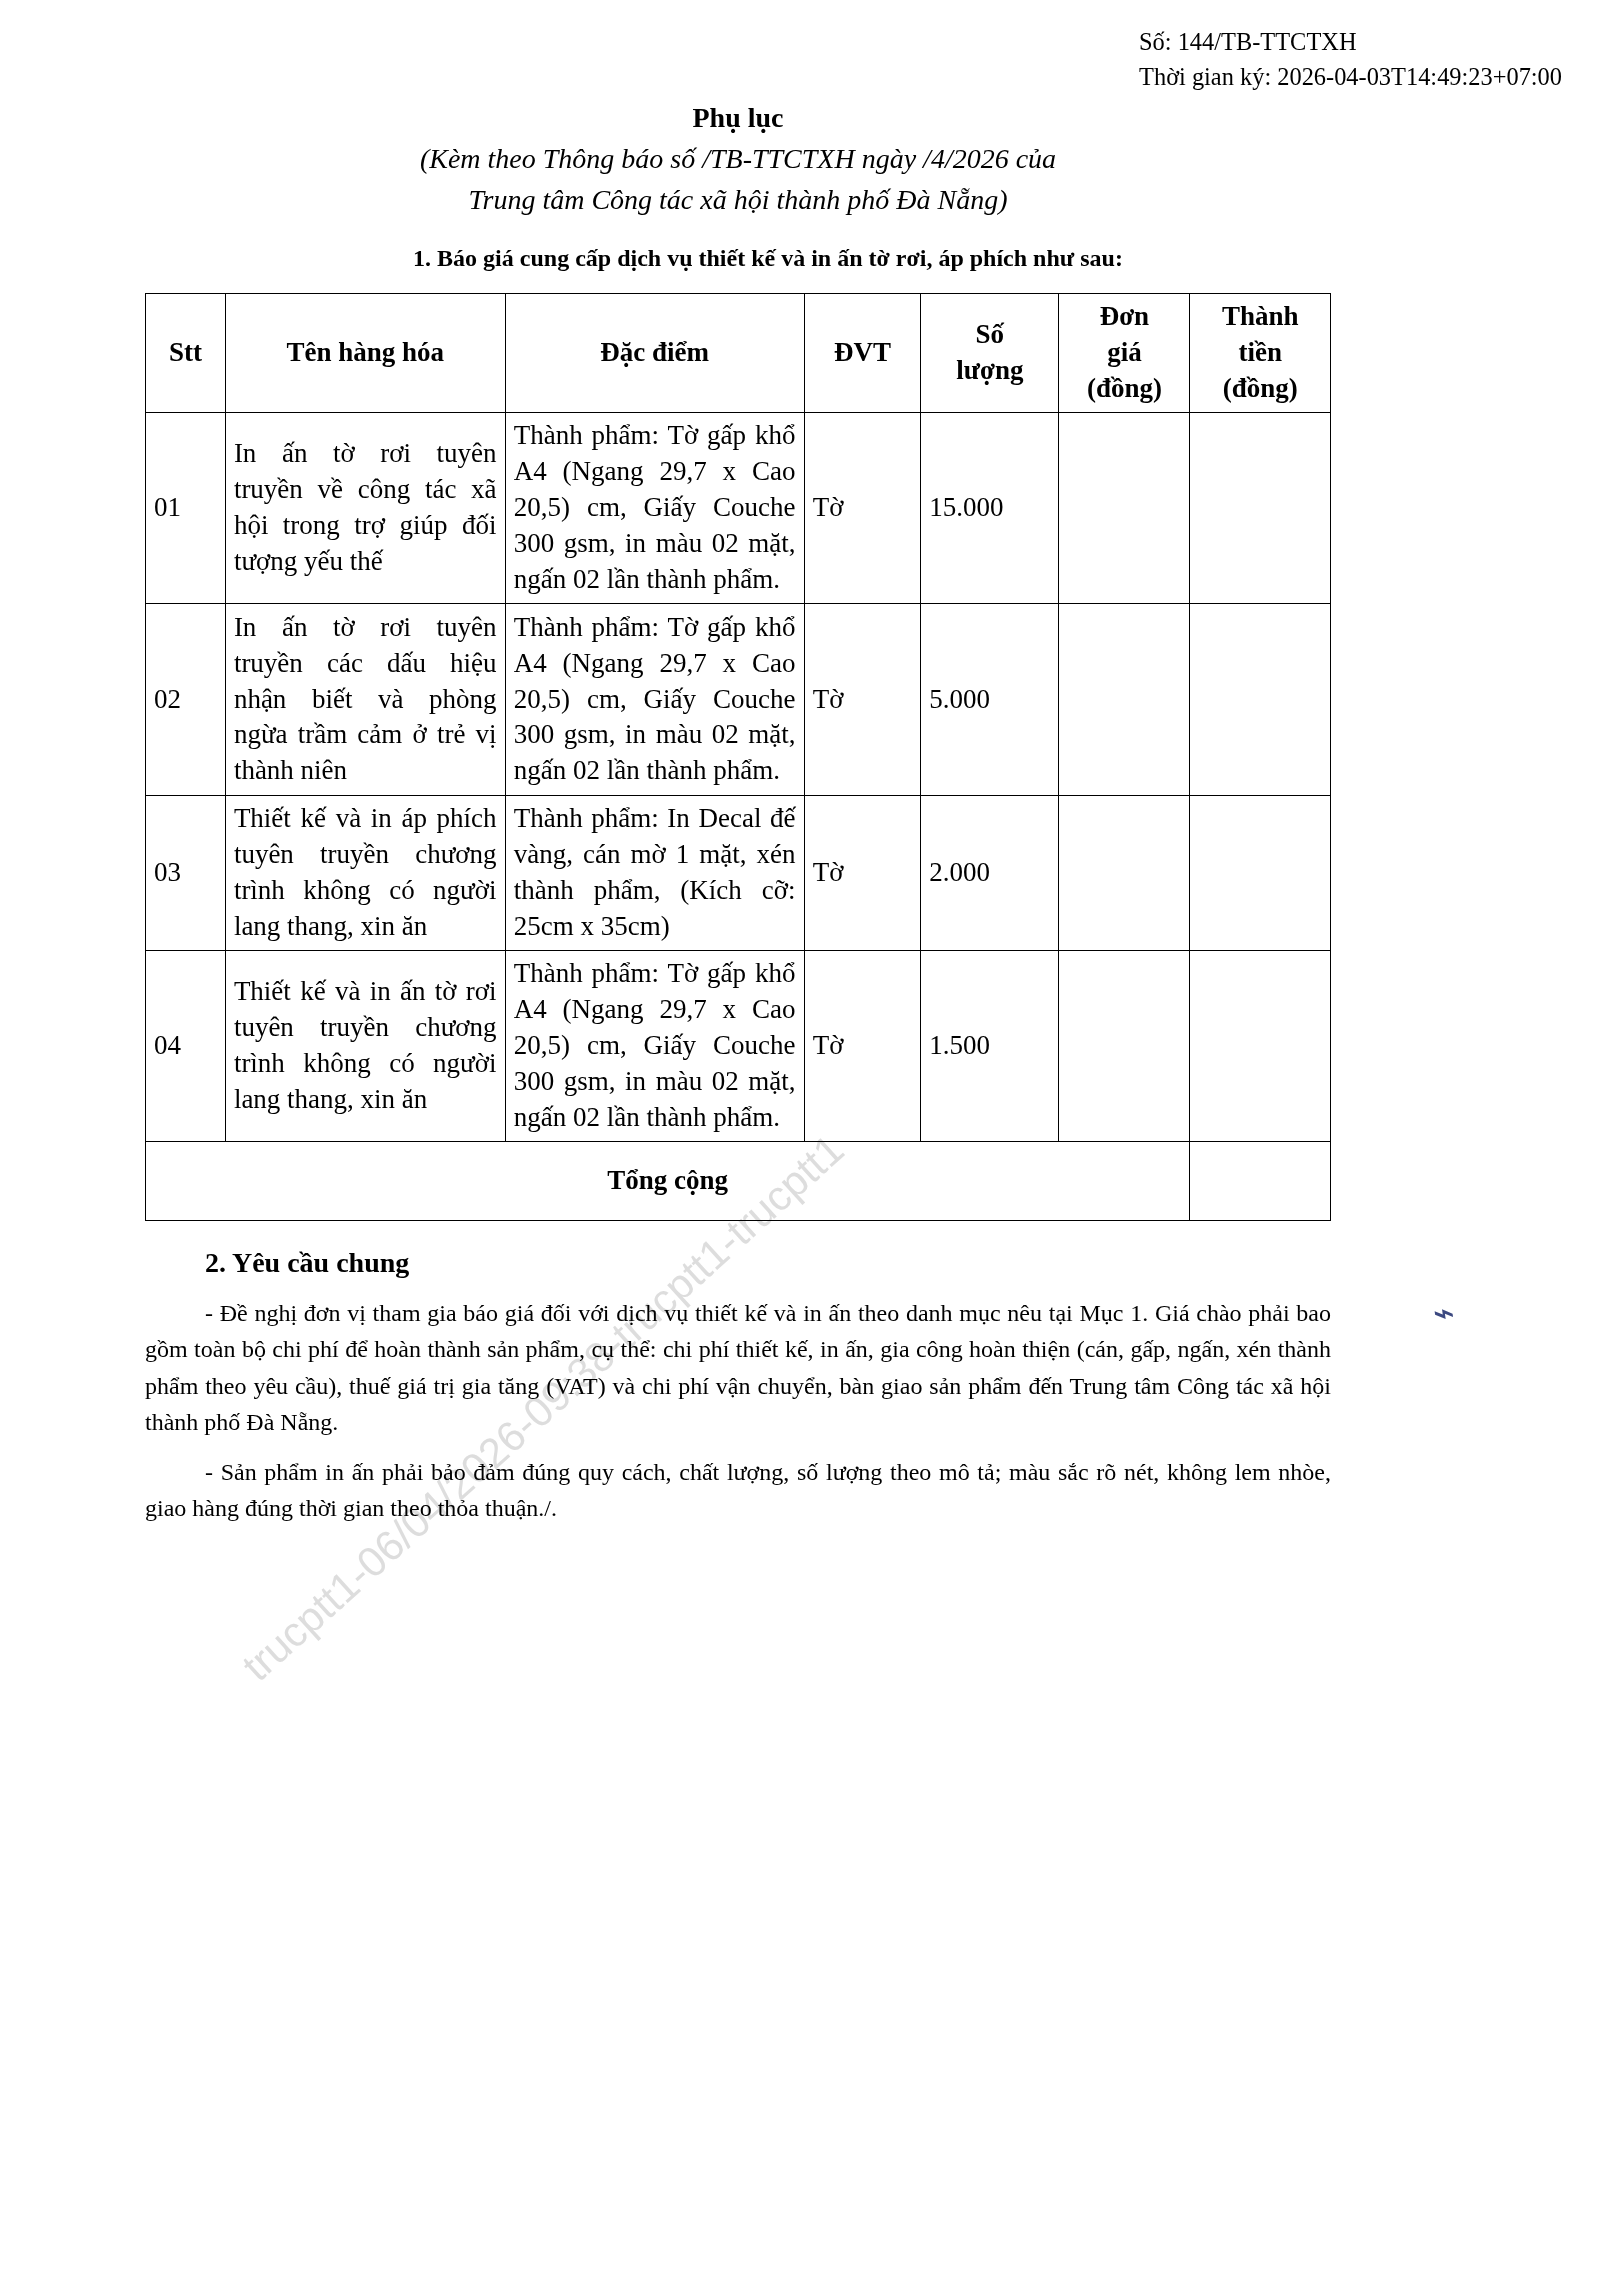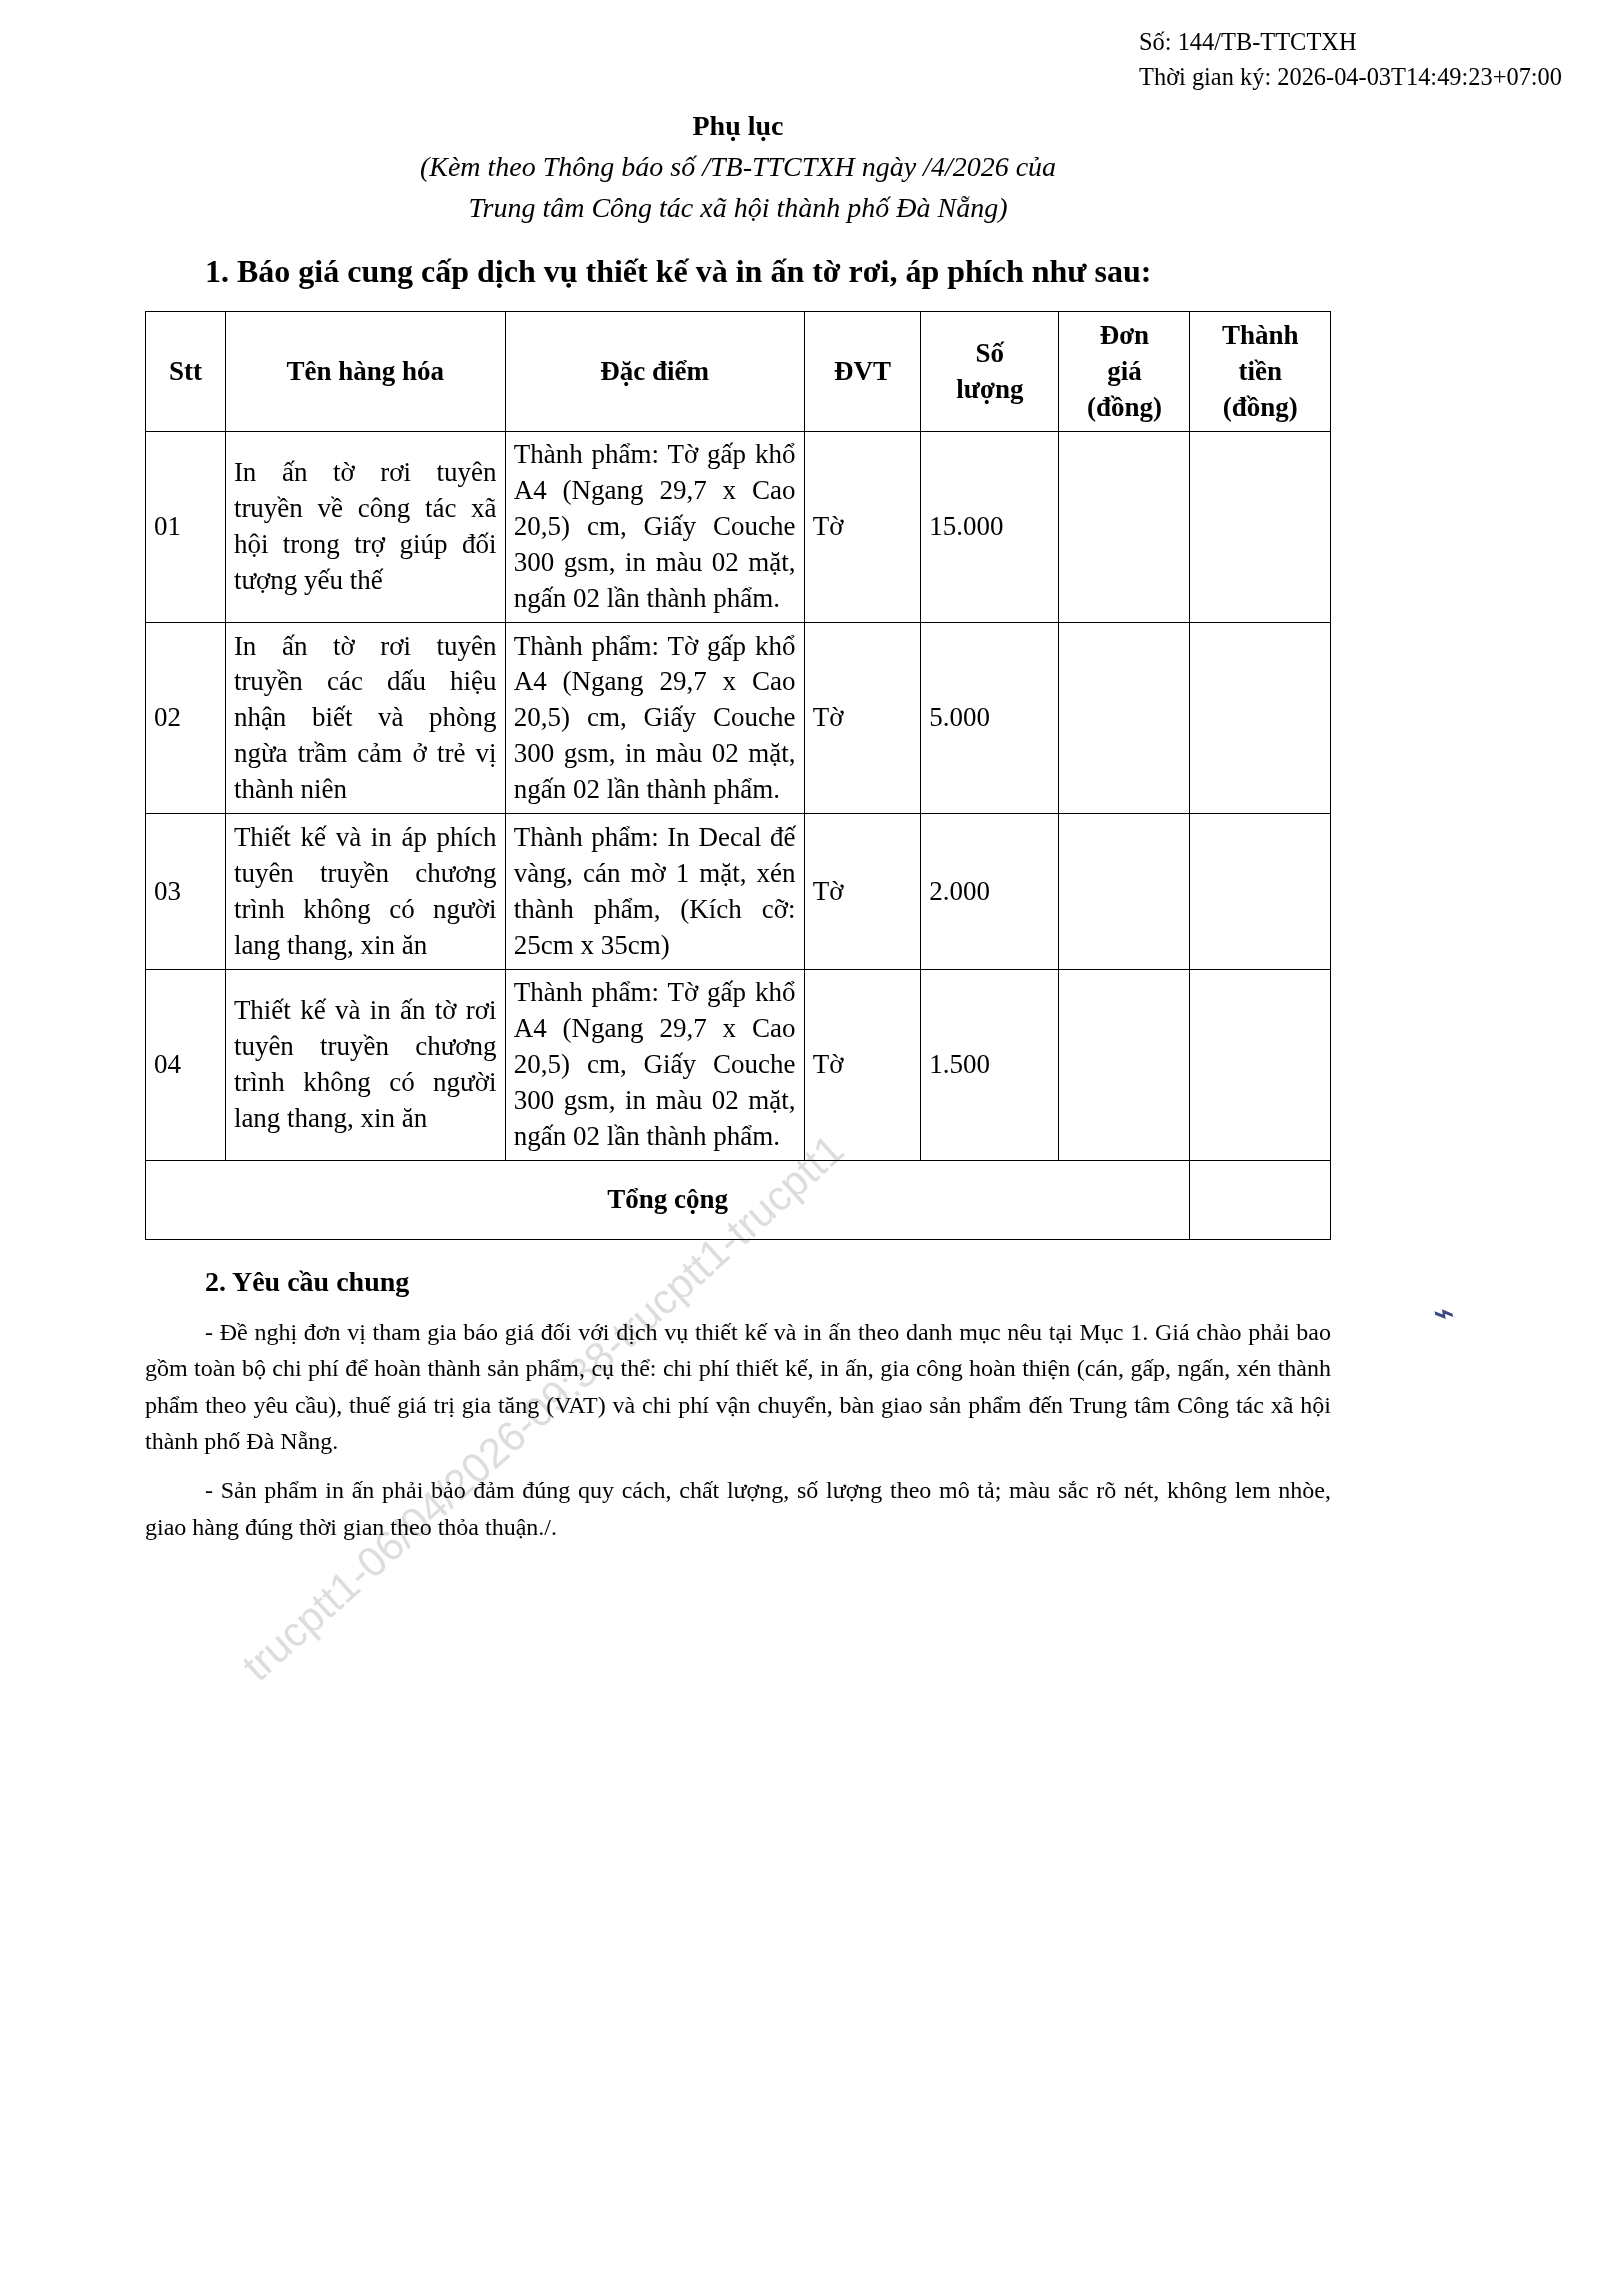--- a/index.html
+++ b/index.html
@@ -54,21 +54,21 @@
     z-index: 8;
   }
   .sign-header div { white-space: nowrap; }
 
   
   .content {
     position: absolute;
     left: 0;
     top: 0;
     width: 1476px;
-    padding: 8px 145px;
+    padding: 0 145px;
     box-sizing: border-box;
     z-index: 10;
   }
 
   .title-block {
     margin-top: 100px;
     text-align: center;
   }
   .t-phuluc {
     font-size: 28px;
@@ -82,25 +82,26 @@
     margin-top: 3.6px;
   }
   .t-sub {
     font-size: 28px;
     font-style: italic;
     line-height: 1.34;
     margin-top: 3.6px;
   }
 
   .sec-heading {
-    font-size: 32px;
+    font-size: 24px;
     font-weight: bold;
     margin-top: 23.5px;
     text-indent: 60px;
     line-height: 1.35;
+    text-align: center;
   }
 
   
   table.quote {
     width: 100%;
     border-collapse: collapse;
     margin-top: 18px;
     table-layout: fixed;
   }
   table.quote th,

